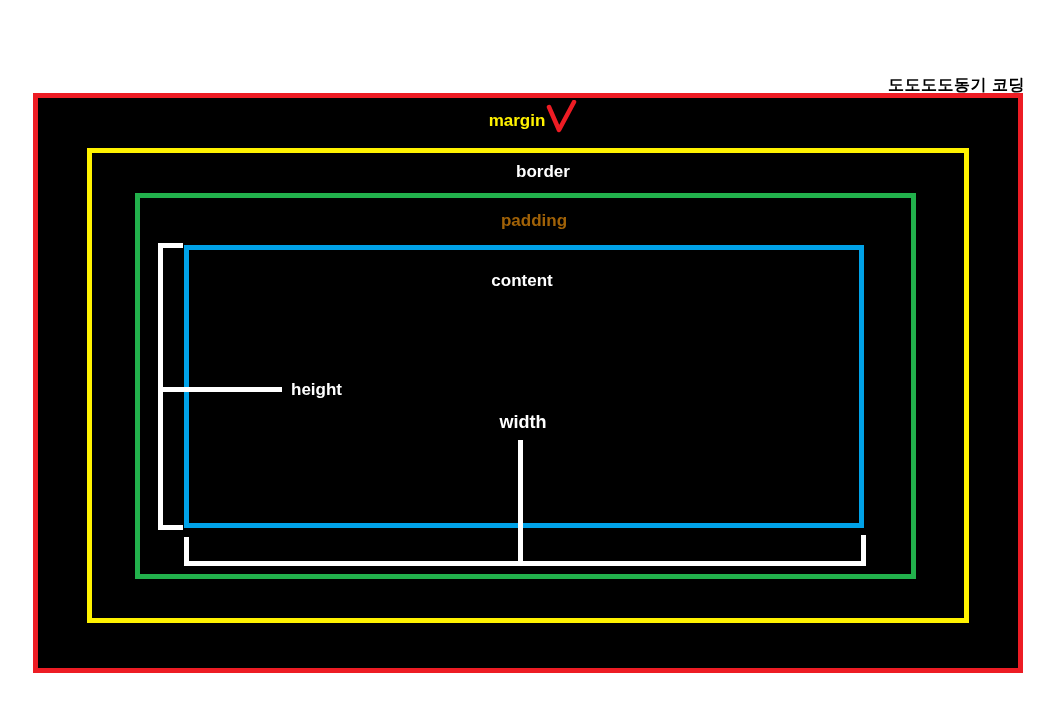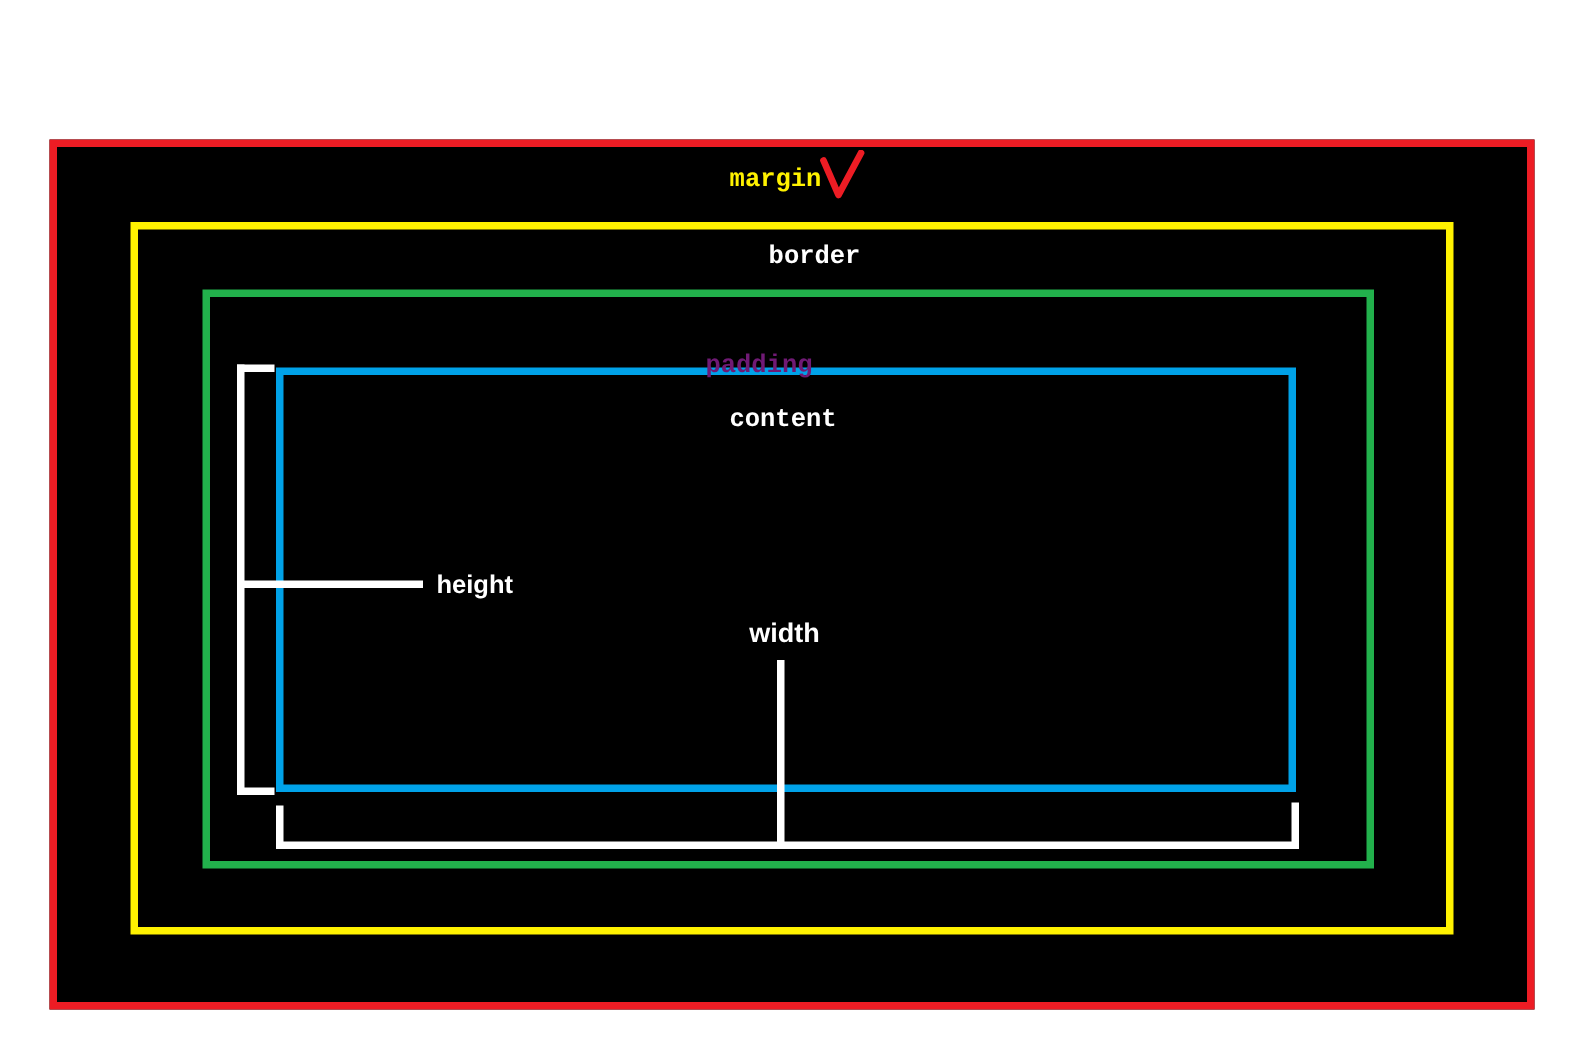--- a/index.html
+++ b/index.html
@@ -29,25 +29,25 @@
   }
 
   .box { position: absolute; box-sizing: border-box; }
   .margin-box  { left: 33px;  top: 93px;  width: 990px; height: 580px; border: 5px solid #ed1c24; background: #000; }
   .border-box  { left: 87px;  top: 148px; width: 882px; height: 475px; border: 5px solid #fff200; }
   .padding-box { left: 135px; top: 193px; width: 781px; height: 386px; border: 5px solid #22b14c; }
   .content-box { left: 184px; top: 245px; width: 680px; height: 283px; border: 5px solid #00a2e8; }
 
   .layer-label {
     position: absolute; transform: translateX(-50%);
-    font-size: 17px; font-weight: bold; white-space: nowrap; z-index: 3; font-family: Liberation Mono, monospace;
+    font-size: 17px; font-weight: bold; white-space: nowrap; z-index: 3;
   }
   .label-margin  { left: 517px; top: 111px; color: #fff200; }
   .label-border  { left: 519px; top: 162px; color: #ffffff; margin-left: 24px; }
-  .label-padding { left: 506px; top: 211px; color: #701a75; margin-top: 24px; }
+  .label-padding { left: 534px; top: 211px; color: #a16207; }
   .label-content { left: 522px; top: 271px; color: #ffffff; }
 
   .check { position: absolute; left: 544px; top: 100px; z-index: 4; }
 
   .wline { position: absolute; background: #ffffff; z-index: 3; }
   
   .hb-vert    { left: 158px; top: 243px; width: 5px;  height: 287px; }
   .hb-ticktop { left: 158px; top: 243px; width: 25px; height: 5px; }
   .hb-tickbot { left: 158px; top: 525px; width: 25px; height: 5px; }
   .hb-mid     { left: 158px; top: 387px; width: 124px; height: 5px; }
@@ -64,20 +64,23 @@
     position: absolute; left: 523px; top: 412px; transform: translateX(-50%);
     color: #fff; font-size: 18px; font-weight: bold; z-index: 3; white-space: nowrap;
   }
 </style>
 </head>
 <body>
 
 <div class="stage">
 
 
+  <div class="watermark-clip">
+    <div class="watermark">도도도도동기 코딩</div>
+  </div>
 
   <div class="box margin-box"></div>
   <div class="box border-box"></div>
   <div class="box padding-box"></div>
   <div class="box content-box"></div>
 
   <div class="layer-label label-margin">margin</div>
   <div class="layer-label label-border">border</div>
   <div class="layer-label label-padding">padding</div>
   <div class="layer-label label-content">content</div>

